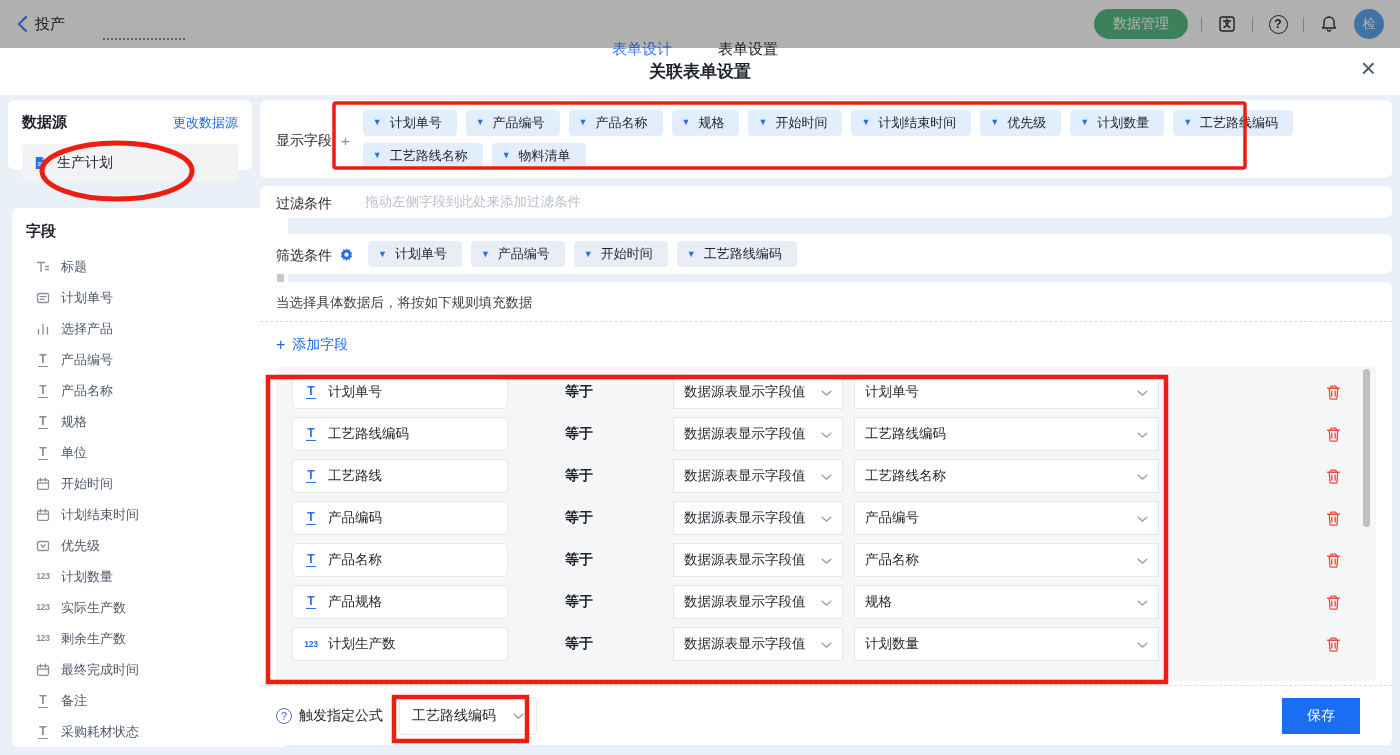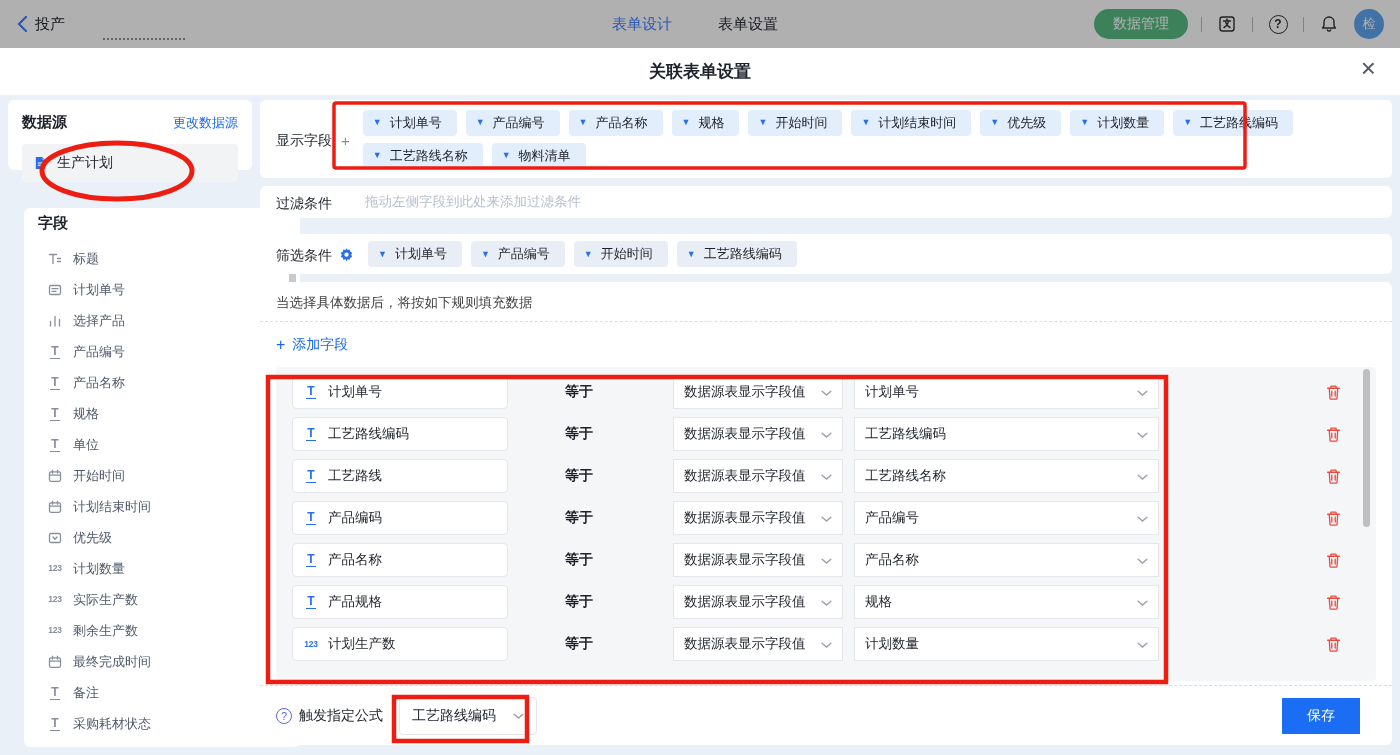--- a/index.html
+++ b/index.html
@@ -5,28 +5,28 @@
   * { box-sizing: border-box; }
   html,body { margin:0; padding:0; }
   body {
     width:1400px; height:755px; position:relative; overflow:hidden;
     font-family:"Liberation Sans","DejaVu Sans",sans-serif;
     background:#EAF0F8; color:#1D2129;
   }
 
   
   .topbar { position:absolute; top:0; left:0; width:1400px; height:48px;
-    background:#fff; display:flex; align-items:center; padding:0 16px; z-index:1; }
+    background:#fff; display:flex; padding:0 16px; z-index:1; }
   .topbar-dim { position:absolute; inset:0; background:rgba(15,15,15,0.33);
     z-index:3; pointer-events:none; }
   .back { display:flex; align-items:center; gap:7px; font-size:15px; color:#1D2129; cursor:pointer; }
   .back-underline { position:absolute; left:103px; top:38px; width:82px;
     border-top:2px dotted #8f8f8f; }
   .tabs { position:absolute; left:50%; transform:translateX(-53%); display:flex; gap:46px; font-size:15px; }
-  .tab { cursor:pointer; color:#1D2129; }
+  .tab { cursor:pointer; color:#1D2129;margin-top:40px; }
   .tab.active { color:#3D7EFF; }
   .top-right { margin-left:auto; display:flex; align-items:center; gap:13px; }
   .pill { background:#52B97F; color:#fff; font-size:14px; padding:6px 19px;
     border-radius:16px; cursor:pointer; }
   .vdiv { width:1px; height:15px; background:#B9B9B9; }
   .tb-icon { width:24px; height:24px; display:flex; align-items:center; justify-content:center; cursor:pointer; }
   .tb-help { width:19px; height:19px; border:1.6px solid #2b2b2b; border-radius:50%;
     font-size:12px; font-weight:700; display:flex; align-items:center; justify-content:center; }
   .avatar { width:30px; height:30px; border-radius:50%; background:#59A3F0; color:#fff;
     display:flex; align-items:center; justify-content:center; font-size:13px; cursor:pointer; }
@@ -43,21 +43,21 @@
   .card { position:absolute; background:#fff; border-radius:6px; }
 
   
   #ds-card { left:8px; top:100px; width:244px; height:70px; padding:13px 14px; }
   .ds-head { display:flex; justify-content:space-between; align-items:center; }
   .panel-title { font-size:15px; font-weight:700; color:#1D2129; }
   .ds-link { font-size:13px; color:#1868F1; cursor:pointer; }
   .ds-item { margin-top:12px; height:38px; background:#F2F3F5; border-radius:4px;
     display:flex; align-items:center; gap:9px; padding:0 11px; font-size:14px; cursor:pointer; }
 
-  #fields-card { left:24px; top:208px; width:276px; height:539px; padding:6px 14px 0; overflow:hidden; }
+  #fields-card { left:12px; top:208px; width:276px; height:539px; padding:14px 14px 0; overflow:hidden; }
   .field-list { margin-top:10px; }
   .field-item { height:31px; display:flex; align-items:center; gap:9px; padding-left:8px;
     font-size:13px; color:#4E5969; cursor:pointer; }
   .ficon { width:18px; display:flex; justify-content:center; align-items:center; color:#888E9B; flex:none; }
   .glyph-t { font-size:12px; font-weight:600; line-height:1; border-bottom:1px solid currentColor; padding:0 1px 1px; }
   .glyph-123 { font-size:8.5px; font-weight:700; letter-spacing:-0.3px; line-height:1; }
   .side-scroll { position:absolute; right:4px; top:42px; width:7px; height:284px;
     background:#C9C9C9; border-radius:4px; cursor:pointer; }
 
   

